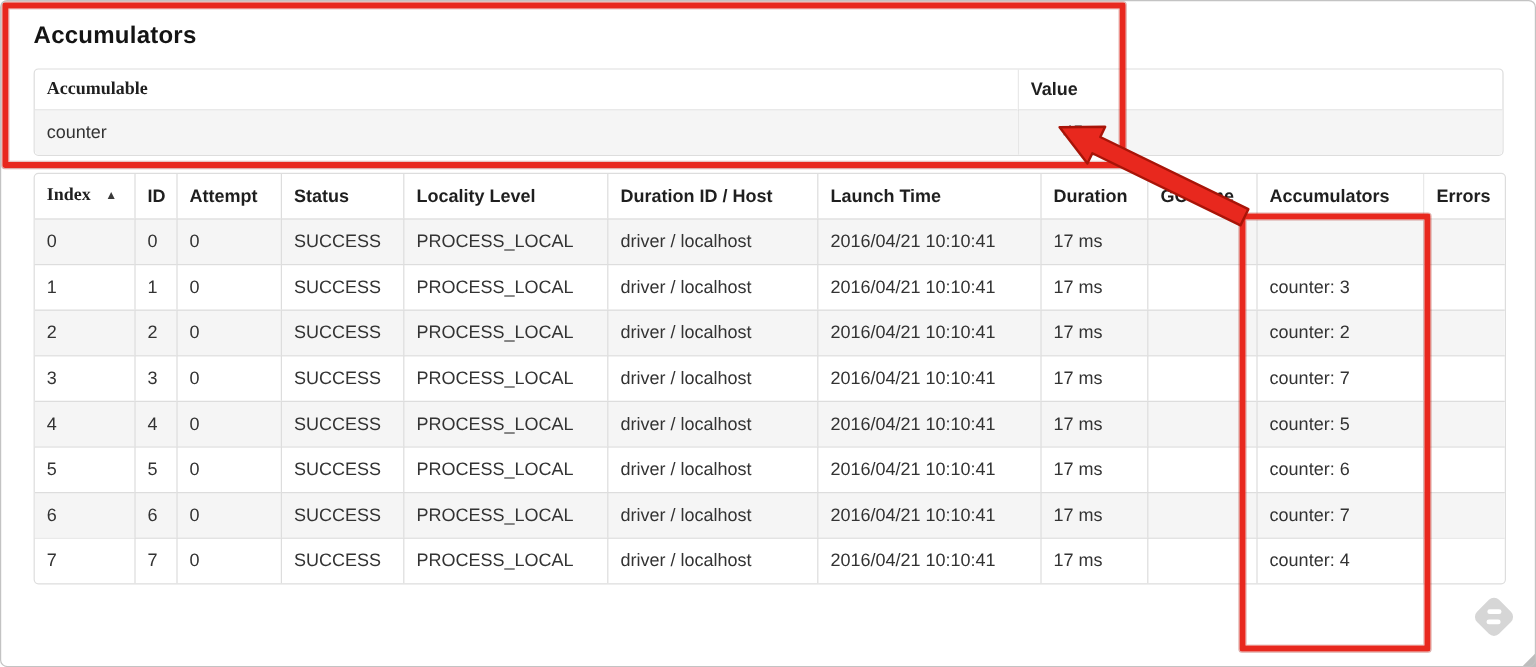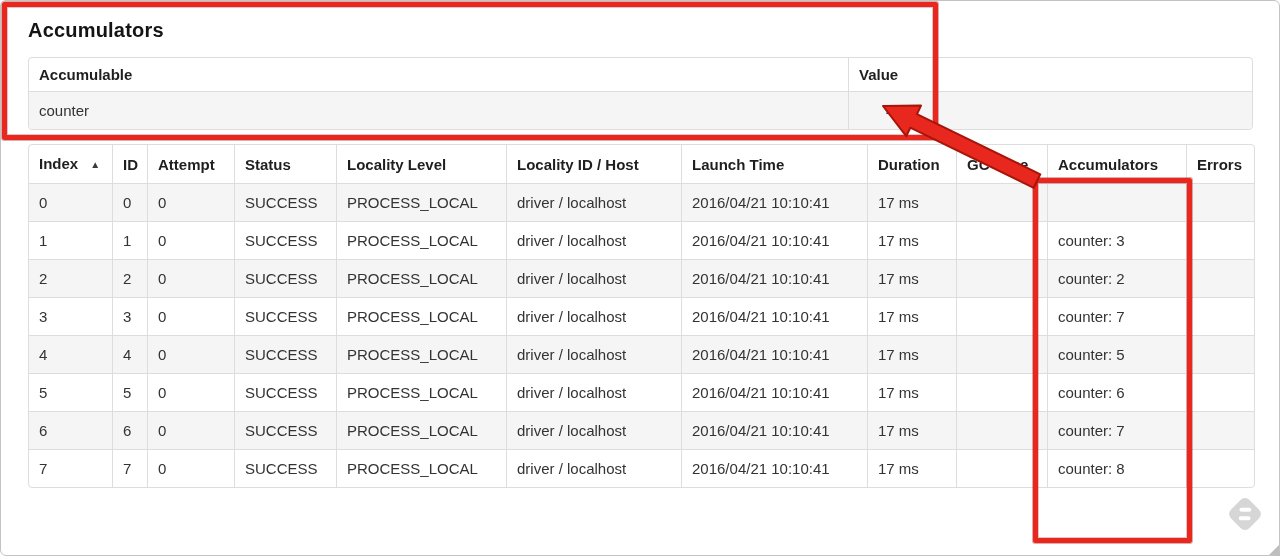--- a/index.html
+++ b/index.html
@@ -41,21 +41,21 @@
     line-height:21px;
     text-align:left;
     white-space:nowrap; overflow:hidden;
   }
   .tbl th:first-child, .tbl td:first-child { border-left:none; }
   .tbl thead th { border-top:none; font-weight:bold; color:#1f1f1f; }
   table.tbl.first thead th { padding:6px 10px; }
   .tbl tbody tr:nth-child(odd) td { background:#f5f5f5; }
   .sort-icon { font-size:10px; color:#3a3a3a; margin-left:12px; vertical-align:1px; }
   
-  .tbl thead th:first-child { border-top-left-radius:4px; }
+  .tbl thead th:first-child { border-top-left-radius:4px;font-family:Liberation Serif, serif; }
   .tbl thead th:last-child { border-top-right-radius:4px; }
   .tbl tbody tr:last-child td:first-child { border-bottom-left-radius:4px; }
   .tbl tbody tr:last-child td:last-child { border-bottom-right-radius:4px;padding-left:37px; }
 
   
   .anno-rect {
     position:absolute; z-index:40;
     border:5px solid #e8281e;
     border-radius:2px;
     box-shadow:0 0 0 1px rgba(160,20,10,0.35), inset 0 0 0 1px rgba(160,20,10,0.25);
@@ -108,21 +108,21 @@
       <col style="width:139px">
         <col style="width:68px">
     </colgroup>
     <thead>
       <tr>
         <th><span>Index</span><span class="sort-icon">▲</span></th>
         <th>ID</th>
         <th>Attempt</th>
         <th>Status</th>
         <th>Locality Level</th>
-        <th>Locality ID / Host</th>
+        <th>Duration ID / Host</th>
         <th>Launch Time</th>
         <th>Duration</th>
         <th>GC Time</th>
         <th>Accumulators</th>
         <th>Errors</th>
       </tr>
     </thead>
     <tbody>
         <tr>
           <td>0</td>
@@ -218,21 +218,21 @@
         <tr>
           <td>7</td>
           <td>7</td>
           <td>0</td>
           <td>SUCCESS</td>
           <td>PROCESS_LOCAL</td>
           <td>driver / localhost</td>
           <td>2016/04/21 10:10:41</td>
           <td>17 ms</td>
           <td></td>
-          <td>counter: 8</td>
+          <td>counter: 4</td>
           <td></td>
         </tr>
       </tbody>
   </table>
 
 </div>
 
 <div class="anno-rect rect-accumulators-section"></div>
 <div class="anno-rect rect-accumulators-column"></div>
 

